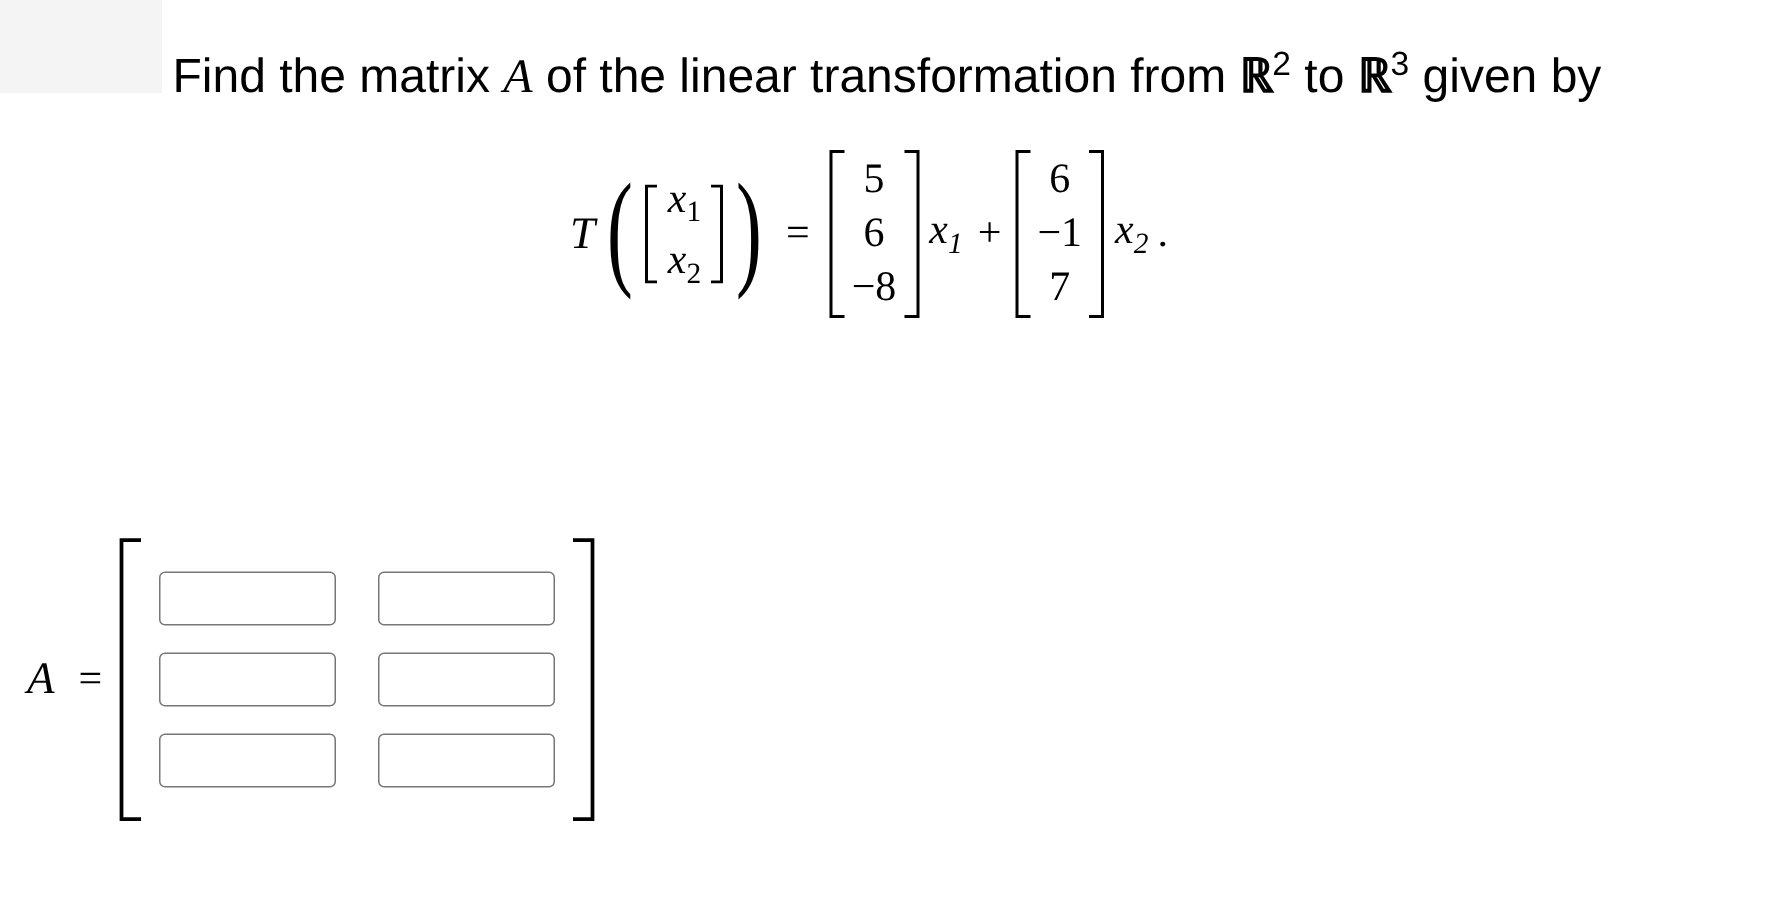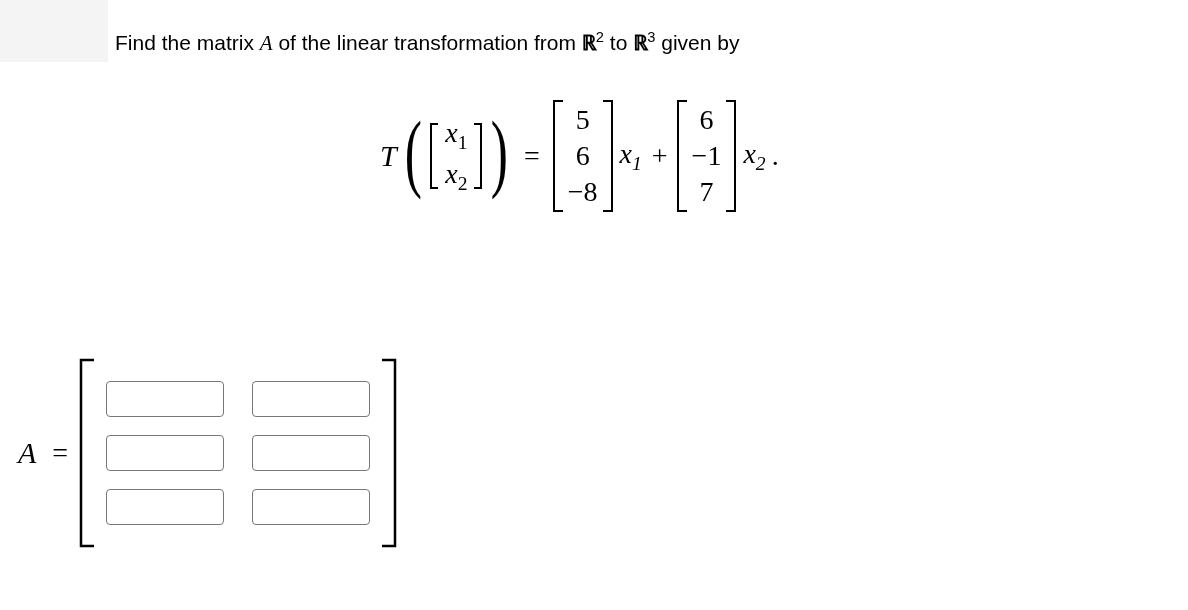--- a/index.html
+++ b/index.html
@@ -17,21 +17,21 @@
       left: 0;
       top: 0;
       width: 108px;
       height: 62px;
       background: #f4f4f4;
     }
     .prompt {
       position: absolute;
       left: 115px;
       top: 28px;
-      font-size: 21px;
+      font-size: 32px;
       line-height: 1.3;
     }
     .math-i { font-style: italic; font-family: 'Times New Roman', serif; }
     .math-R { font-family: 'Times New Roman', serif; }
     .bb { font-weight: bold; letter-spacing: -1px; }
     sup { font-size: 0.7em; vertical-align: super; }
     sub { font-size: 0.7em; vertical-align: sub; }
     .equation {
       position: absolute;
       left: 380px;

